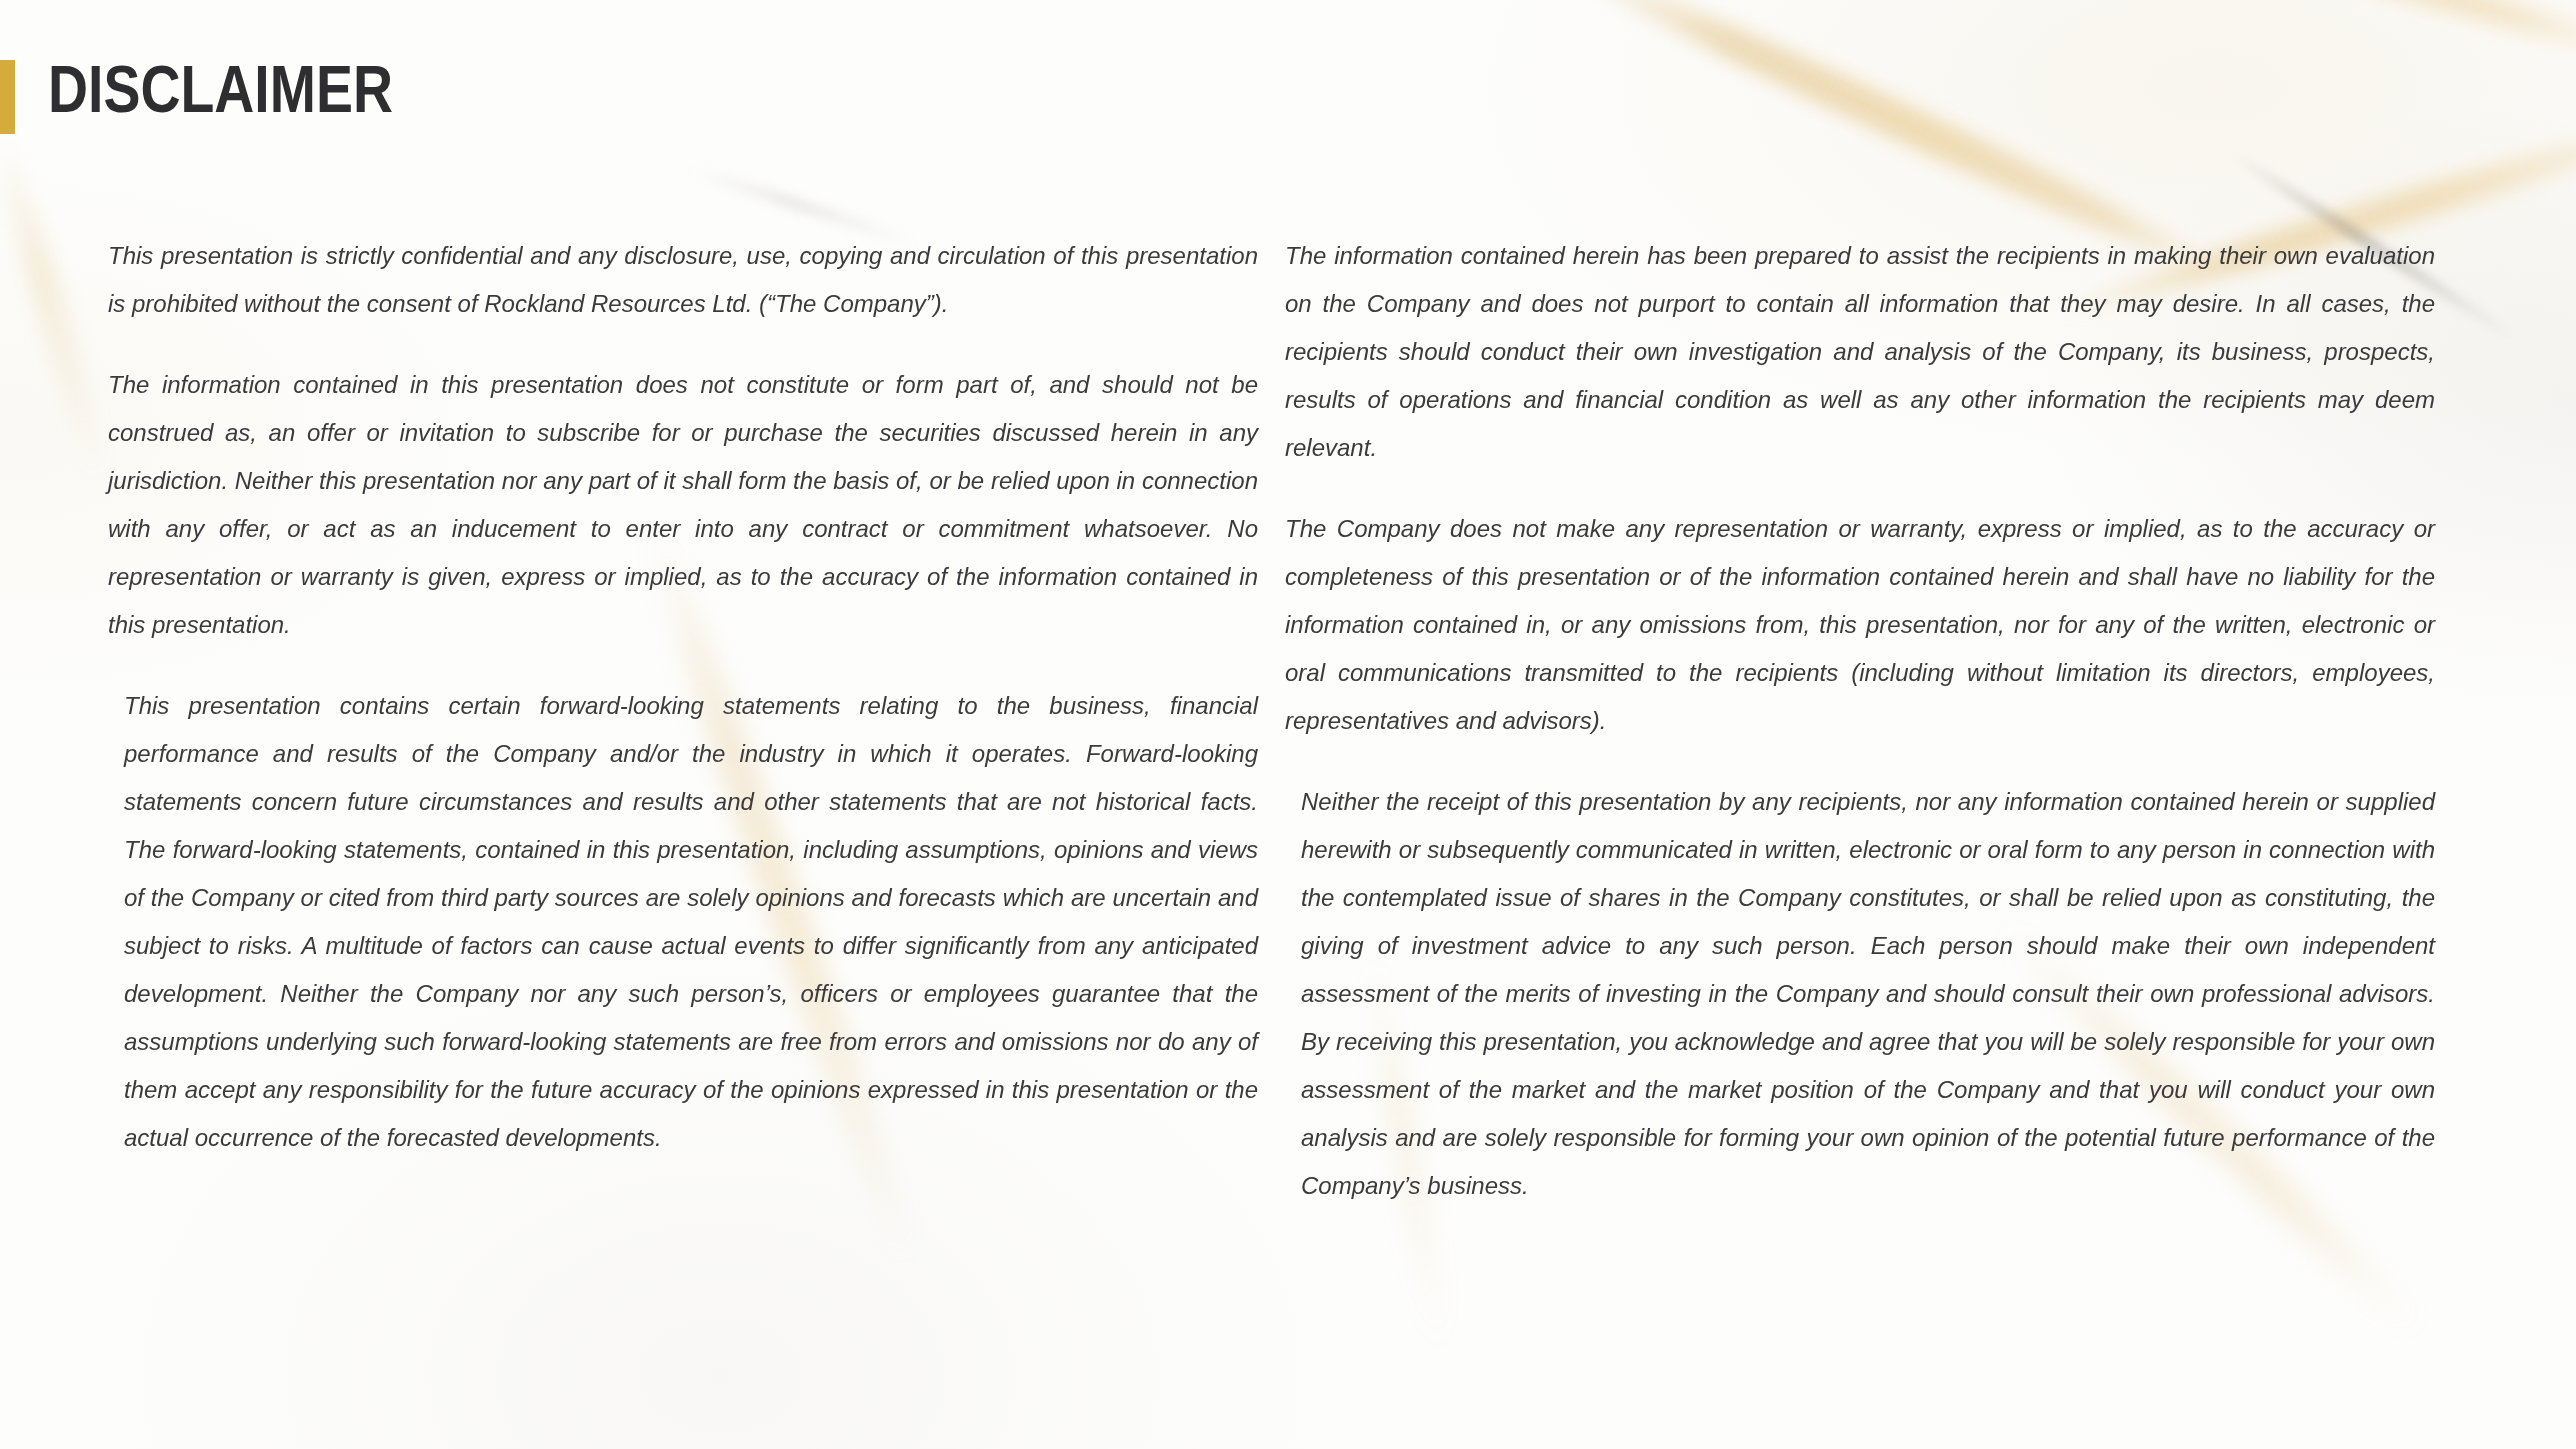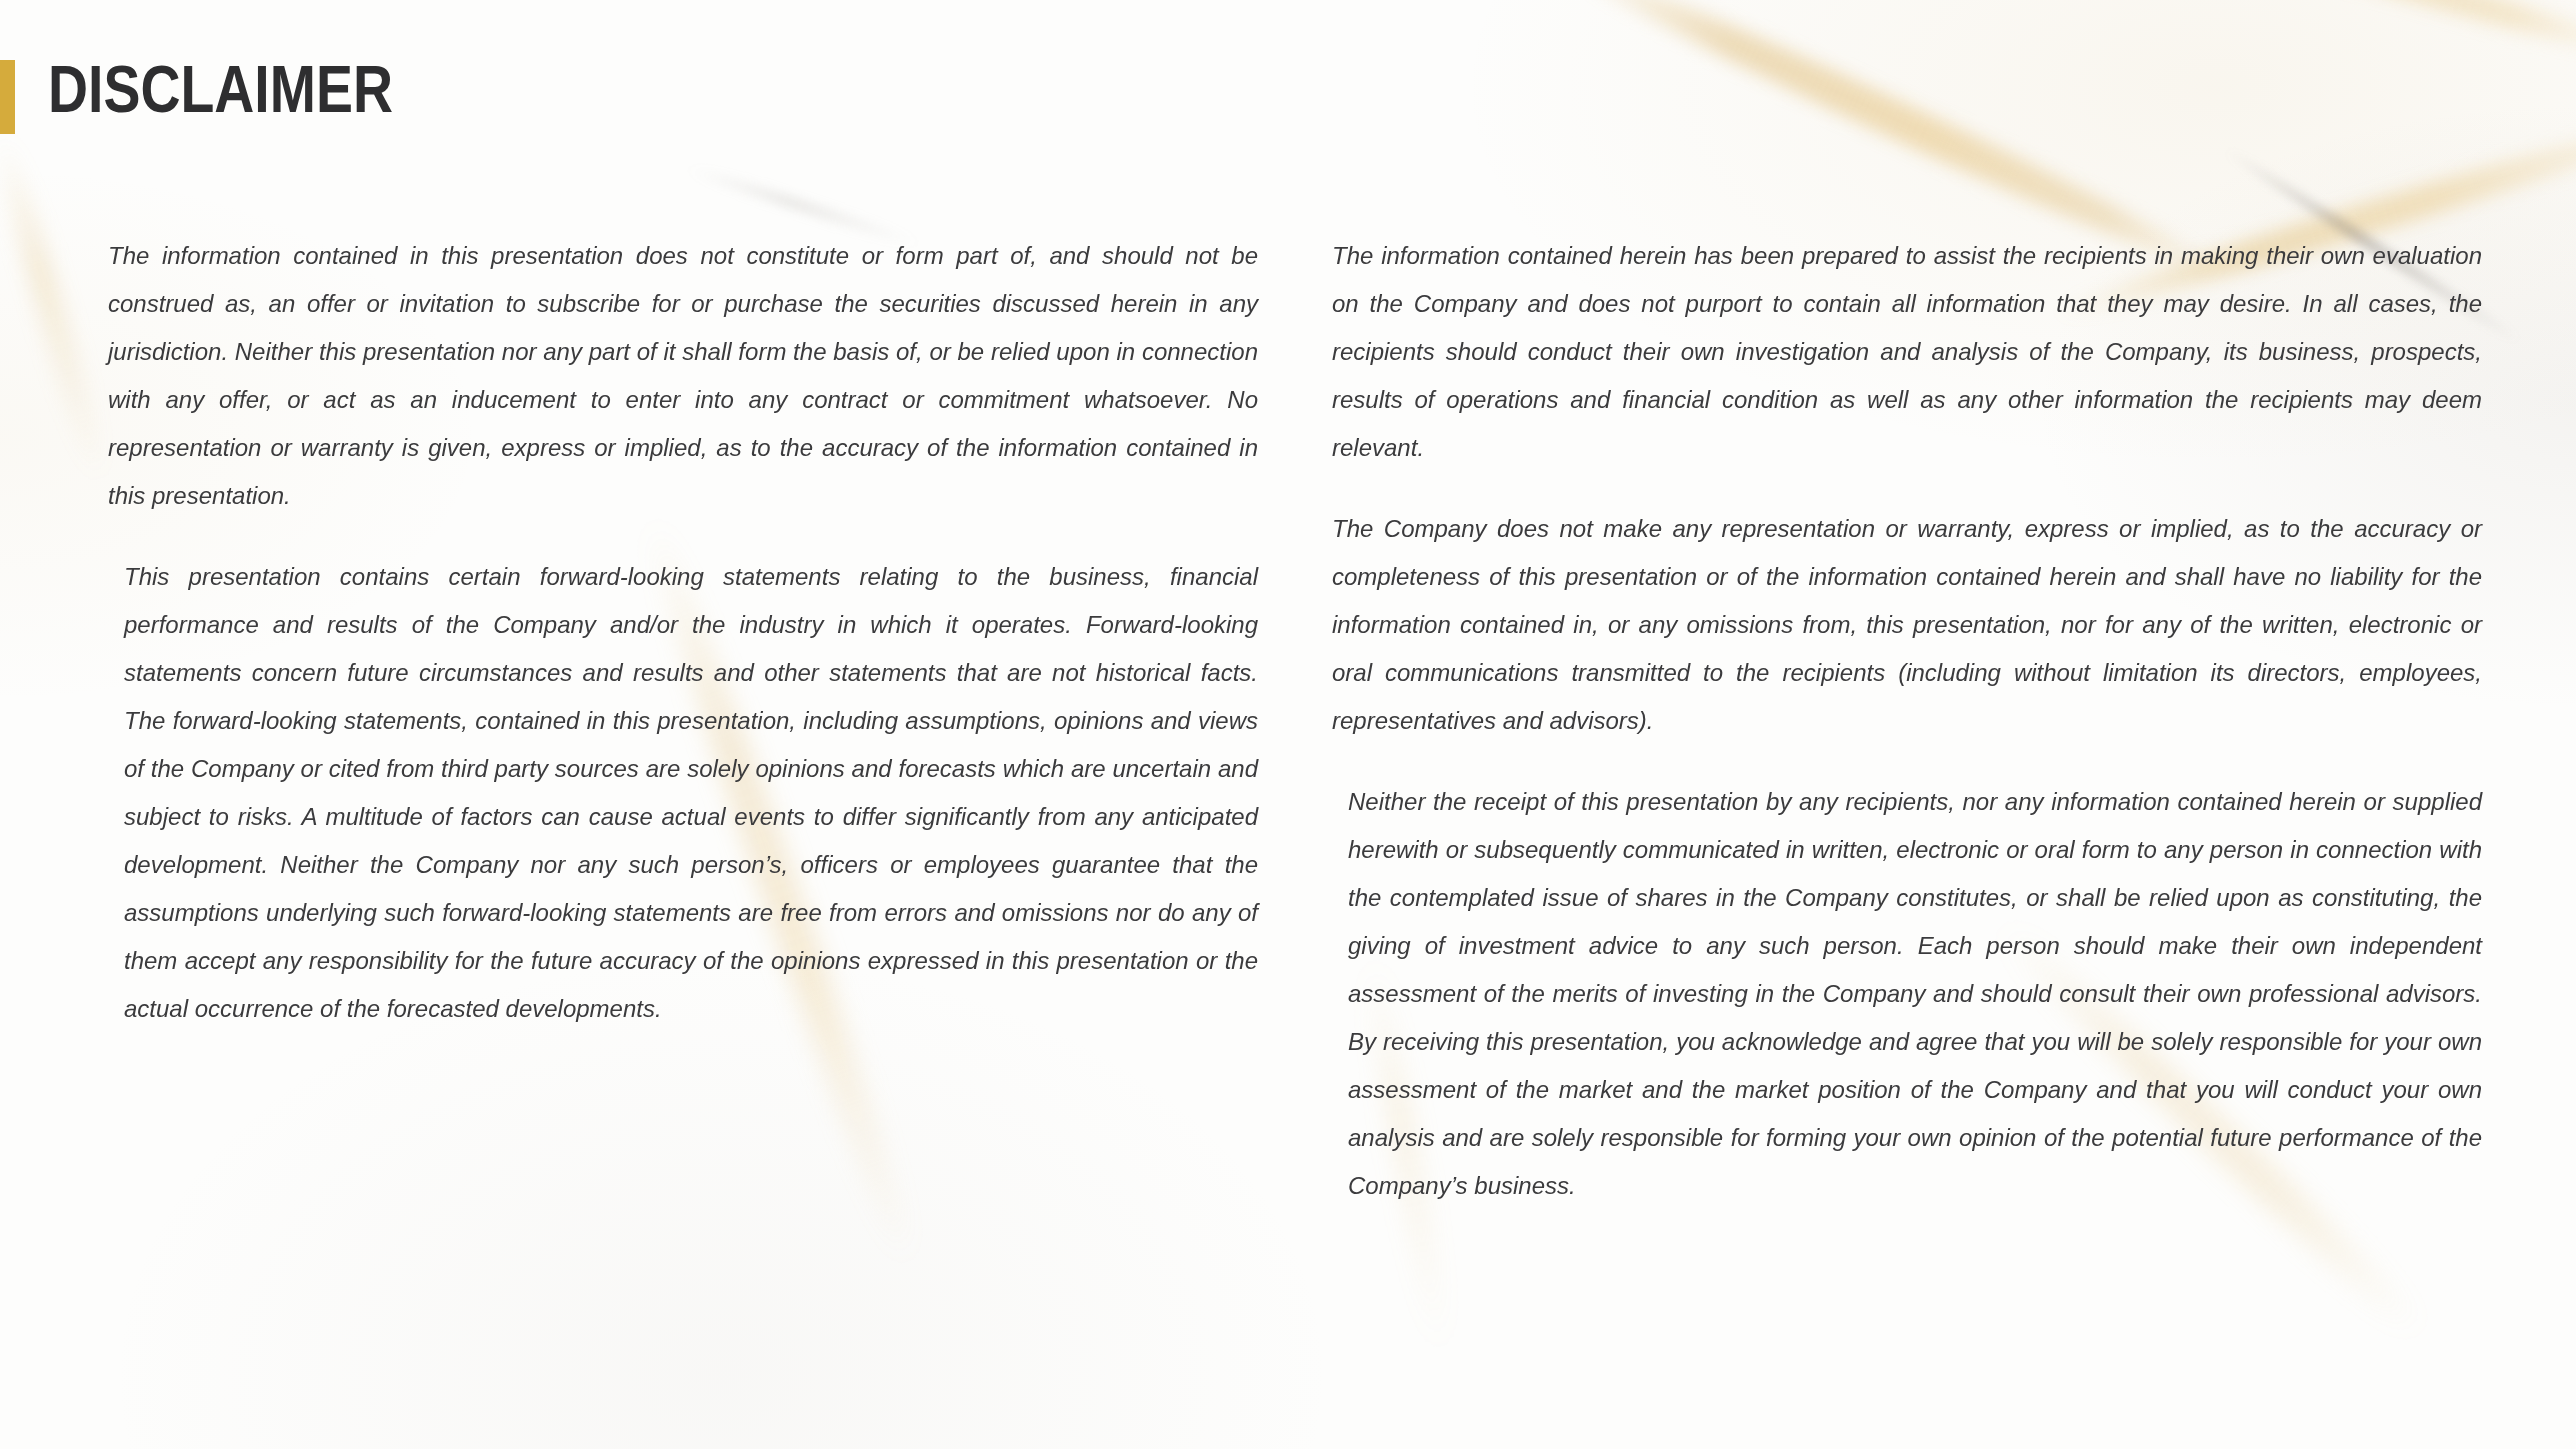--- a/index.html
+++ b/index.html
@@ -49,21 +49,21 @@
     font-size:66px;line-height:66px;font-weight:800;color:#2E2E30;
     letter-spacing:0px;transform:scaleX(.84);transform-origin:0 50%;
     font-family:"Liberation Sans",sans-serif;white-space:nowrap;
   }
   .col{
     position:absolute;top:232px;width:1150px;z-index:1;
     font-style:italic;font-weight:300;color:#3B3B3D;
     font-size:24px;line-height:48px;text-align:justify;
   }
   .col-left{left:108px;}
-  .col-right{left:1332px;}
+  .col-right{left:1285px;}
   .col p{margin:0 0 33px 0;}
   .col p:last-child{margin-bottom:0;margin-left:16px;}
 
   .footer{position:absolute;left:0;bottom:0;width:100%;height:100px;z-index:2;}
 </style>
 </head>
 <body>
 
 <div class="bg">
   <div class="vein v-gold1"></div>
@@ -74,20 +74,21 @@
   <div class="vein v-gold4"></div>
   <div class="vein v-gold5"></div>
   <div class="vein v-gold6"></div>
   <div class="vein v-gold7"></div>
 </div>
 
 <div class="accent-bar"></div>
 <h1 class="slide-title">DISCLAIMER</h1>
 
 <div class="col col-left">
+  <p>This presentation is strictly confidential and any disclosure, use, copying and circulation of this presentation is prohibited without the consent of Rockland Resources Ltd. (“The Company”).</p>
   <p>The information contained in this presentation does not constitute or form part of, and should not be construed as, an offer or invitation to subscribe for or purchase the securities discussed herein in any jurisdiction. Neither this presentation nor any part of it shall form the basis of, or be relied upon in connection with any offer, or act as an inducement to enter into any contract or commitment whatsoever. No representation or warranty is given, express or implied, as to the accuracy of the information contained in this presentation.</p>
   <p>This presentation contains certain forward-looking statements relating to the business, financial performance and results of the Company and/or the industry in which it operates. Forward-looking statements concern future circumstances and results and other statements that are not historical facts. The forward-looking statements, contained in this presentation, including assumptions, opinions and views of the Company or cited from third party sources are solely opinions and forecasts which are uncertain and subject to risks. A multitude of factors can cause actual events to differ significantly from any anticipated development. Neither the Company nor any such person’s, officers or employees guarantee that the assumptions underlying such forward-looking statements are free from errors and omissions nor do any of them accept any responsibility for the future accuracy of the opinions expressed in this presentation or the actual occurrence of the forecasted developments.</p>
 </div>
 
 <div class="col col-right">
   <p>The information contained herein has been prepared to assist the recipients in making their own evaluation on the Company and does not purport to contain all information that they may desire. In all cases, the recipients should conduct their own investigation and analysis of the Company, its business, prospects, results of operations and financial condition as well as any other information the recipients may deem relevant.</p>
   <p>The Company does not make any representation or warranty, express or implied, as to the accuracy or completeness of this presentation or of the information contained herein and shall have no liability for the information contained in, or any omissions from, this presentation, nor for any of the written, electronic or oral communications transmitted to the recipients (including without limitation its directors, employees, representatives and advisors).</p>
   <p>Neither the receipt of this presentation by any recipients, nor any information contained herein or supplied herewith or subsequently communicated in written, electronic or oral form to any person in connection with the contemplated issue of shares in the Company constitutes, or shall be relied upon as constituting, the giving of investment advice to any such person. Each person should make their own independent assessment of the merits of investing in the Company and should consult their own professional advisors. By receiving this presentation, you acknowledge and agree that you will be solely responsible for your own assessment of the market and the market position of the Company and that you will conduct your own analysis and are solely responsible for forming your own opinion of the potential future performance of the Company’s business.</p>
 </div>
 

